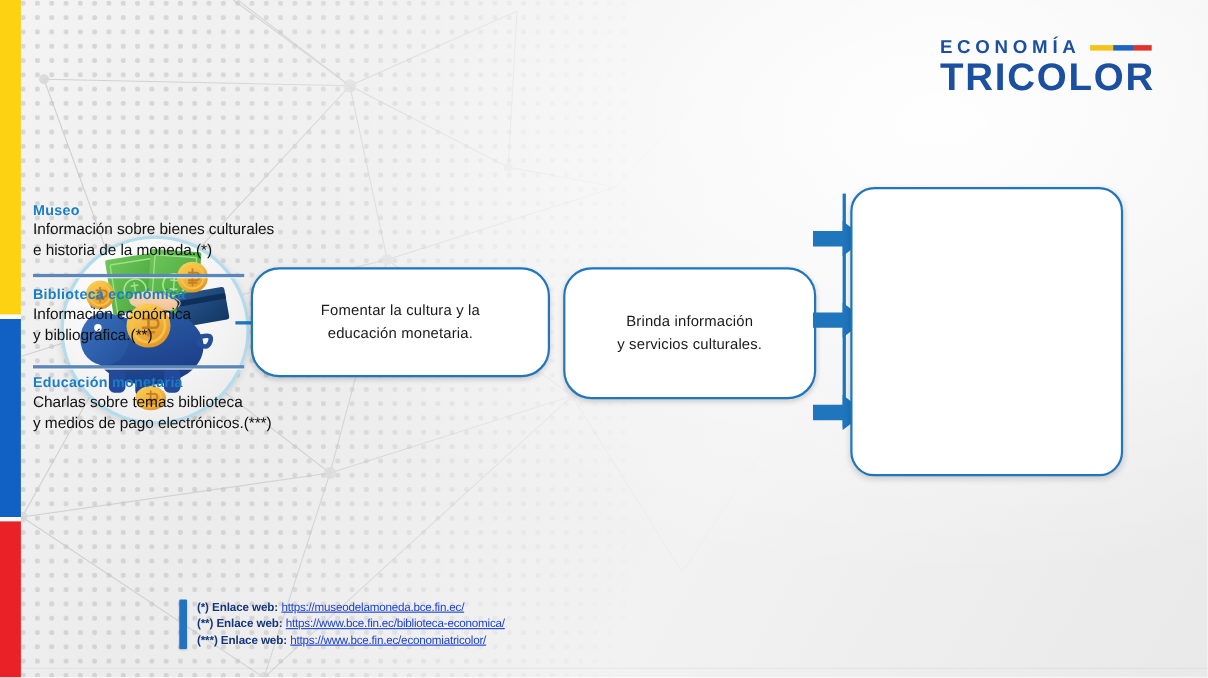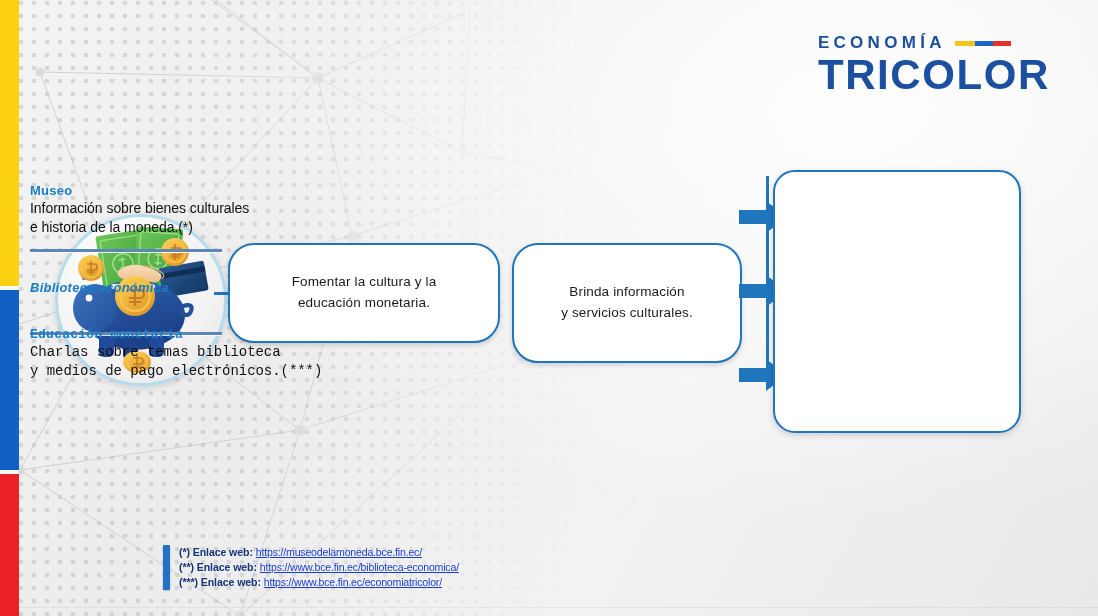--- a/index.html
+++ b/index.html
@@ -59,21 +59,21 @@
   .logo-eco {
     font-size: 17px; font-weight: bold; letter-spacing: 4.3px;
     color: #1b4fa0; line-height: 1;
   }
   .logo-bars { display: flex; width: 56px; height: 5px; margin-top: 1px; }
   .logo-bars i { display: block; height: 100%; }
   .logo-bars .b-y { flex: 1.15; background: #f6c31c; }
   .logo-bars .b-b { flex: 1;    background: #1f63c8; }
   .logo-bars .b-r { flex: 1;    background: #e3322c; }
   .logo-main {
-    font-size: 42px; font-weight: bold; letter-spacing: 1.6px;
+    font-size: 35px; font-weight: bold; letter-spacing: 1.6px;
     color: #1b4fa0; line-height: 1.04; margin-top: 2px;
   }
 
   
   .pbox {
     position: absolute;
     background: #ffffff;
     border: 2.2px solid #1f76bd;
     border-radius: 26px;
     box-shadow: 0 2px 5px rgba(0,0,0,.16);
@@ -138,22 +138,22 @@
   .svc-body {
     color: #111111; font-size: 14px; line-height: 1.33;
     letter-spacing: -.05px;
   }
   .svc-rule {
     position: absolute; left: 30px; width: 192px; height: 3px;
     background: #5b86b5;
     box-shadow: 0 1px 0 rgba(255,255,255,.85);
   }
   #svc-0 { top: 183px; }
-  #svc-1 { top: 280px; font-style: italic; }
-  #svc-2 { top: 327px; font-family: Liberation Mono, monospace; }
+  #svc-1 { top: 260px; }
+  #svc-2 { top: 340px; }
   #rule-0 { top: 249px; }
   #rule-1 { top: 332px; }
 
   
   .footer {
     position: absolute; left: 163px; top: 545px;
     display: flex; align-items: stretch; gap: 9px;
   }
   .footer-bar {
     width: 7px; background: #2272c4; border-radius: 1px;
@@ -356,20 +356,24 @@
     <div class="svc-title">Museo</div>
     <div class="svc-body">
       <div>Información sobre bienes culturales</div>
       <div>e historia de la moneda.(*)</div>
     </div>
   </div>
   <div class="svc-rule" id="rule-0"></div>
 
   <div class="svc" id="svc-1">
     <div class="svc-title">Biblioteca económica</div>
+    <div class="svc-body">
+      <div>Información económica</div>
+      <div>y bibliográfica.(**)</div>
+    </div>
   </div>
   <div class="svc-rule" id="rule-1"></div>
 
   <div class="svc" id="svc-2">
     <div class="svc-title">Educación monetaria</div>
     <div class="svc-body">
       <div>Charlas sobre temas biblioteca</div>
       <div>y medios de pago electrónicos.(***)</div>
     </div>
   </div>

